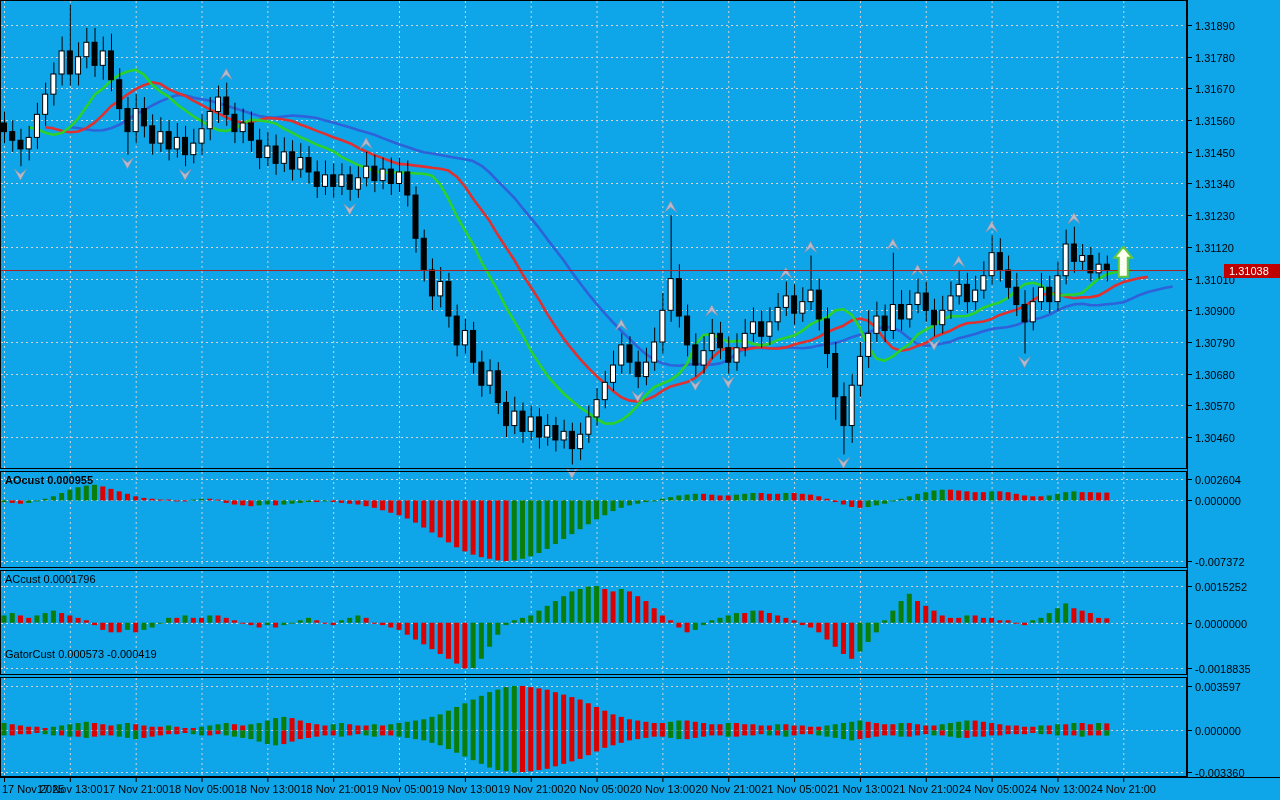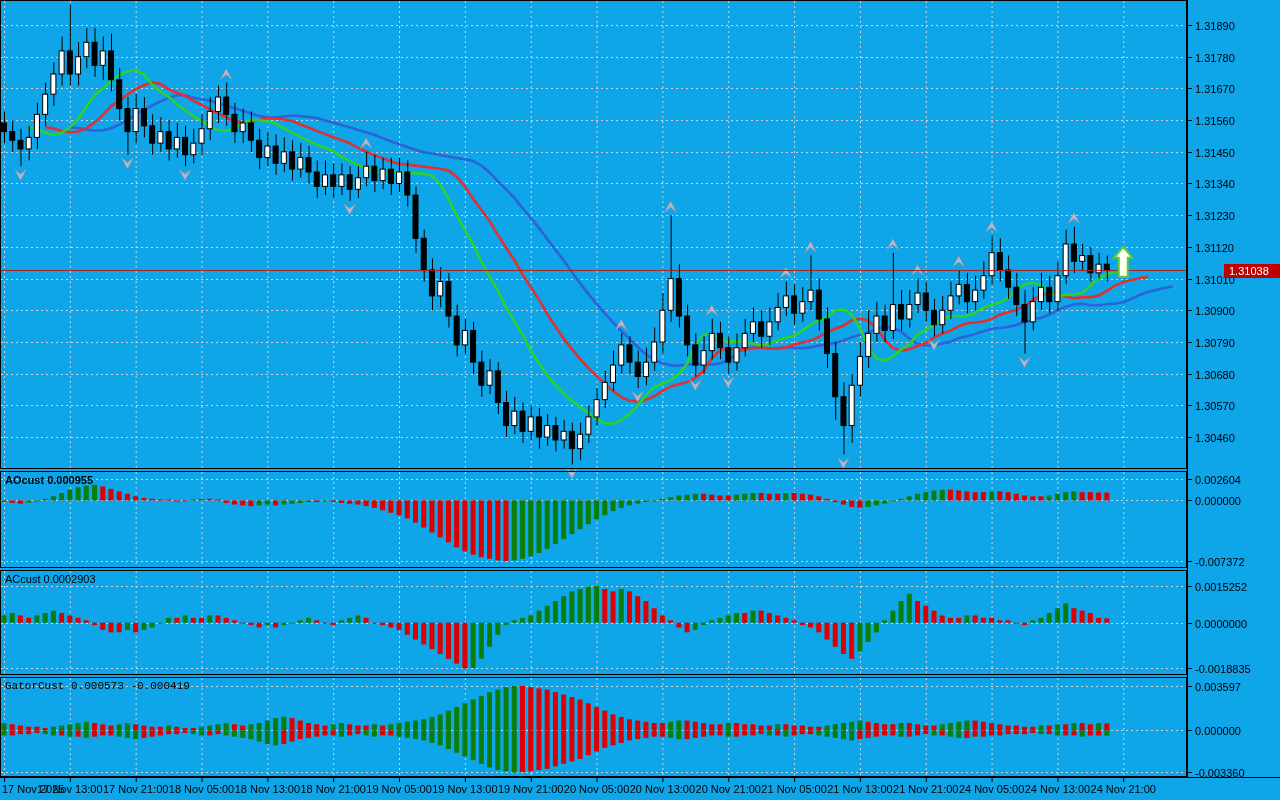--- a/index.html
+++ b/index.html
@@ -1056,16 +1056,16 @@
         <text x="925.76" y="793" font-size="11" font-family="Liberation Sans, sans-serif" fill="#000" text-anchor="middle">21 Nov 21:00</text>
         <line x1="992.1" y1="777" x2="992.1" y2="782" stroke="#000" stroke-width="1"></line>
         <text x="991.6" y="793" font-size="11" font-family="Liberation Sans, sans-serif" fill="#000" text-anchor="middle">24 Nov 05:00</text>
         <line x1="1057.94" y1="777" x2="1057.94" y2="782" stroke="#000" stroke-width="1"></line>
         <text x="1057.44" y="793" font-size="11" font-family="Liberation Sans, sans-serif" fill="#000" text-anchor="middle">24 Nov 13:00</text>
         <line x1="1123.78" y1="777" x2="1123.78" y2="782" stroke="#000" stroke-width="1"></line>
         <text x="1123.28" y="793" font-size="11" font-family="Liberation Sans, sans-serif" fill="#000" text-anchor="middle">24 Nov 21:00</text>
       </g>
     </svg>
   <div class="ind-label" style="left:5px;top:474px;font-weight:bold;">AOcust 0.000955</div>
-  <div class="ind-label" style="left:5px;top:573px;">ACcust 0.0002903</div>
-  <div class="ind-label" style="left:5px;top:680px;font-family:Liberation Mono, monospace;">GatorCust 0.000573 -0.000419</div>
+  <div class="ind-label" style="left:5px;top:573px;">ACcust 0.0001796</div>
+  <div class="ind-label" style="left:5px;top:648px;">GatorCust 0.000573 -0.000419</div>
   <div class="price-badge">1.31038</div>
 </div>
 
 </body></html>

